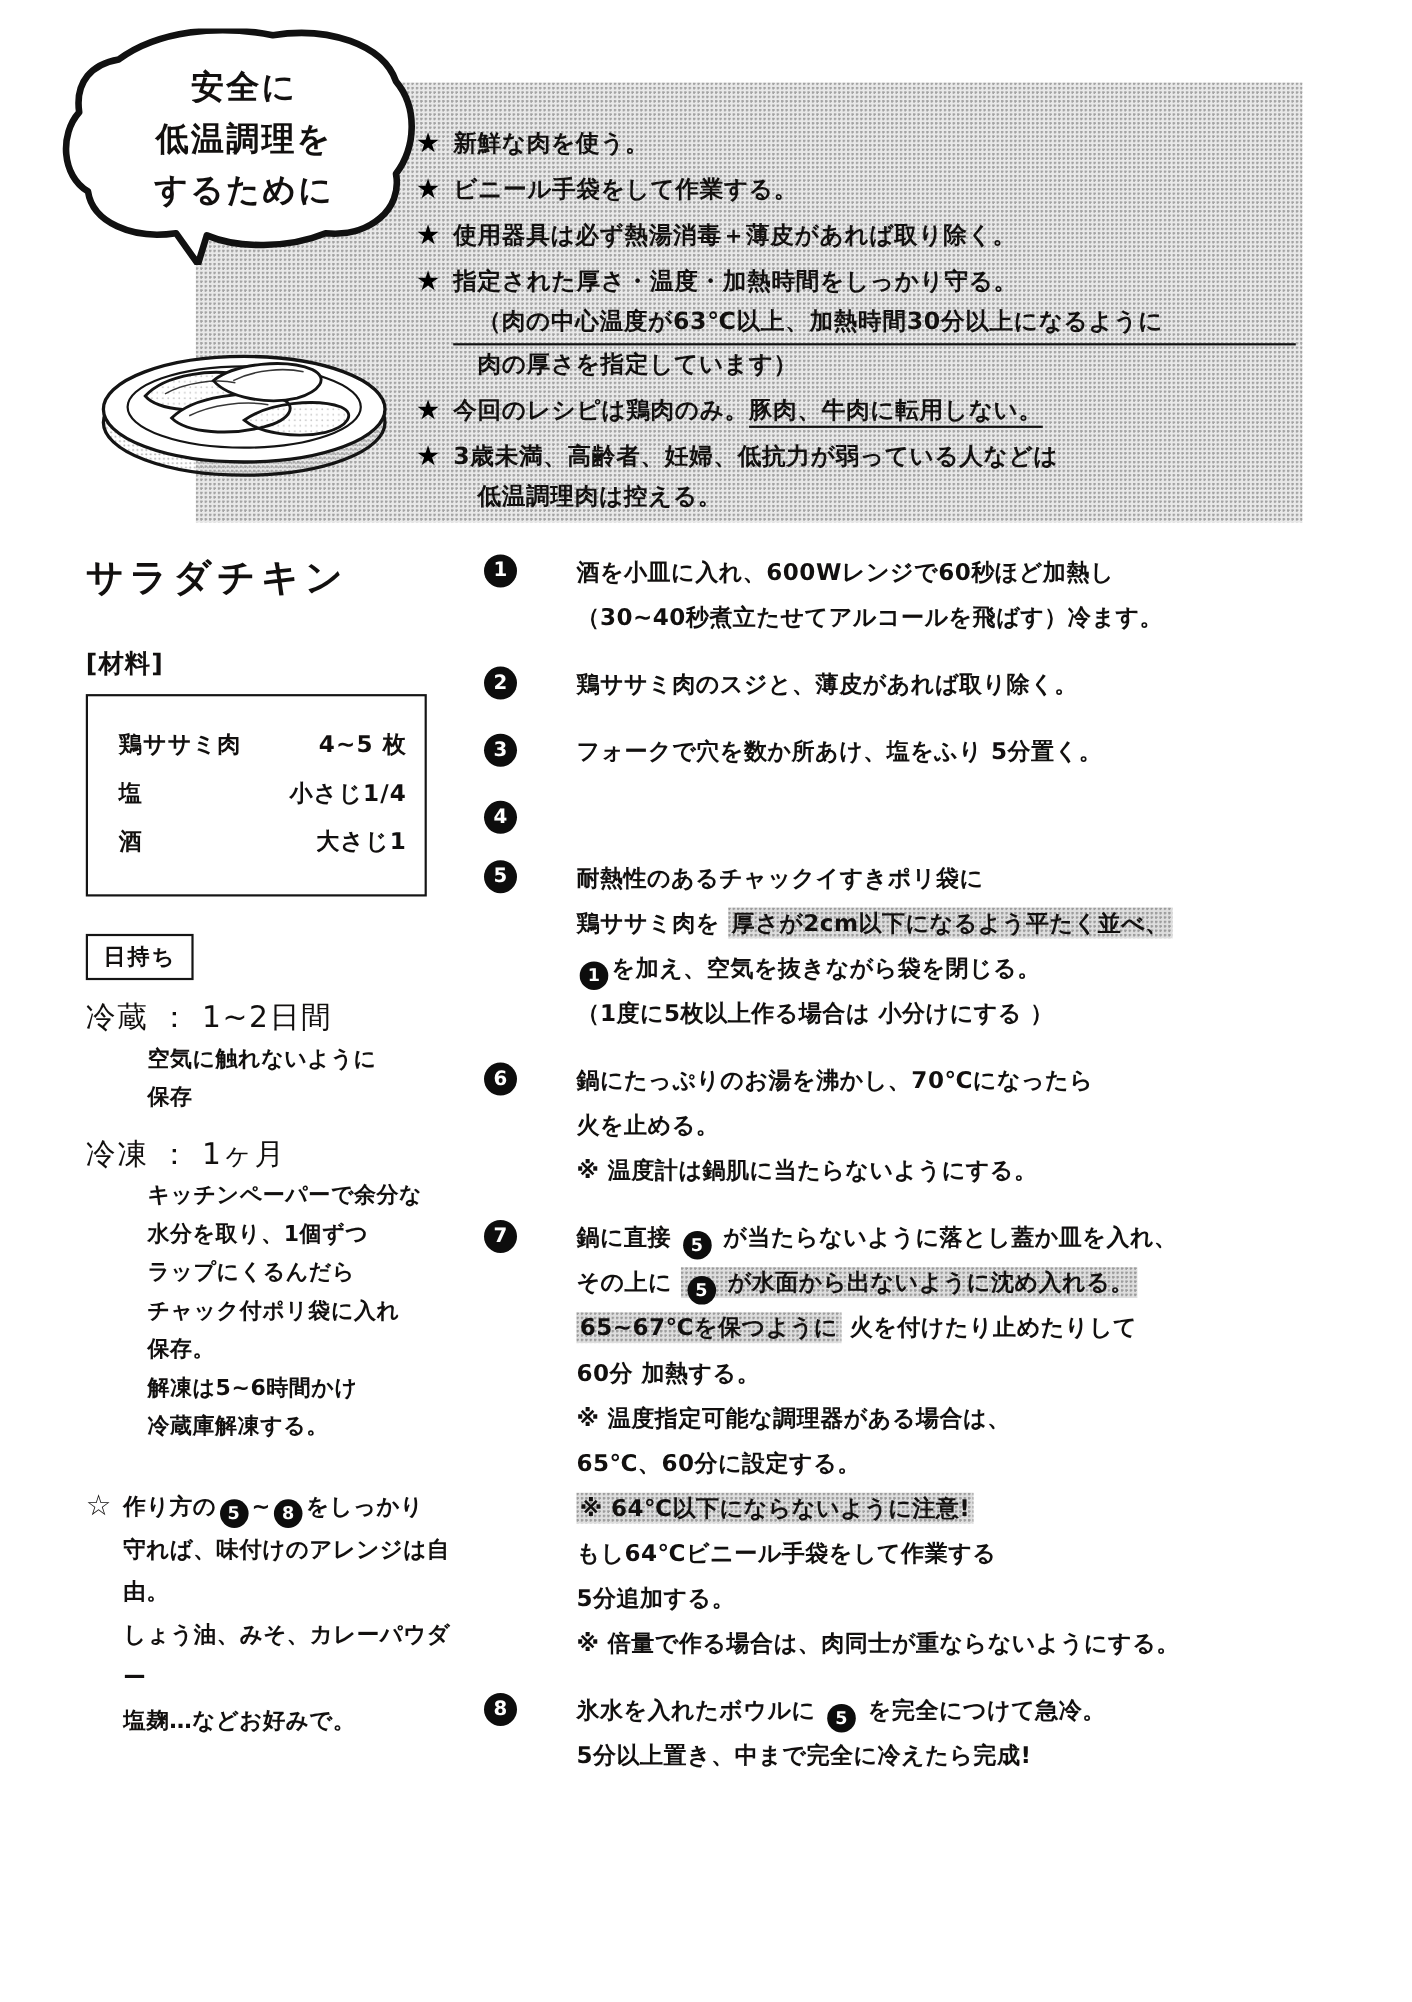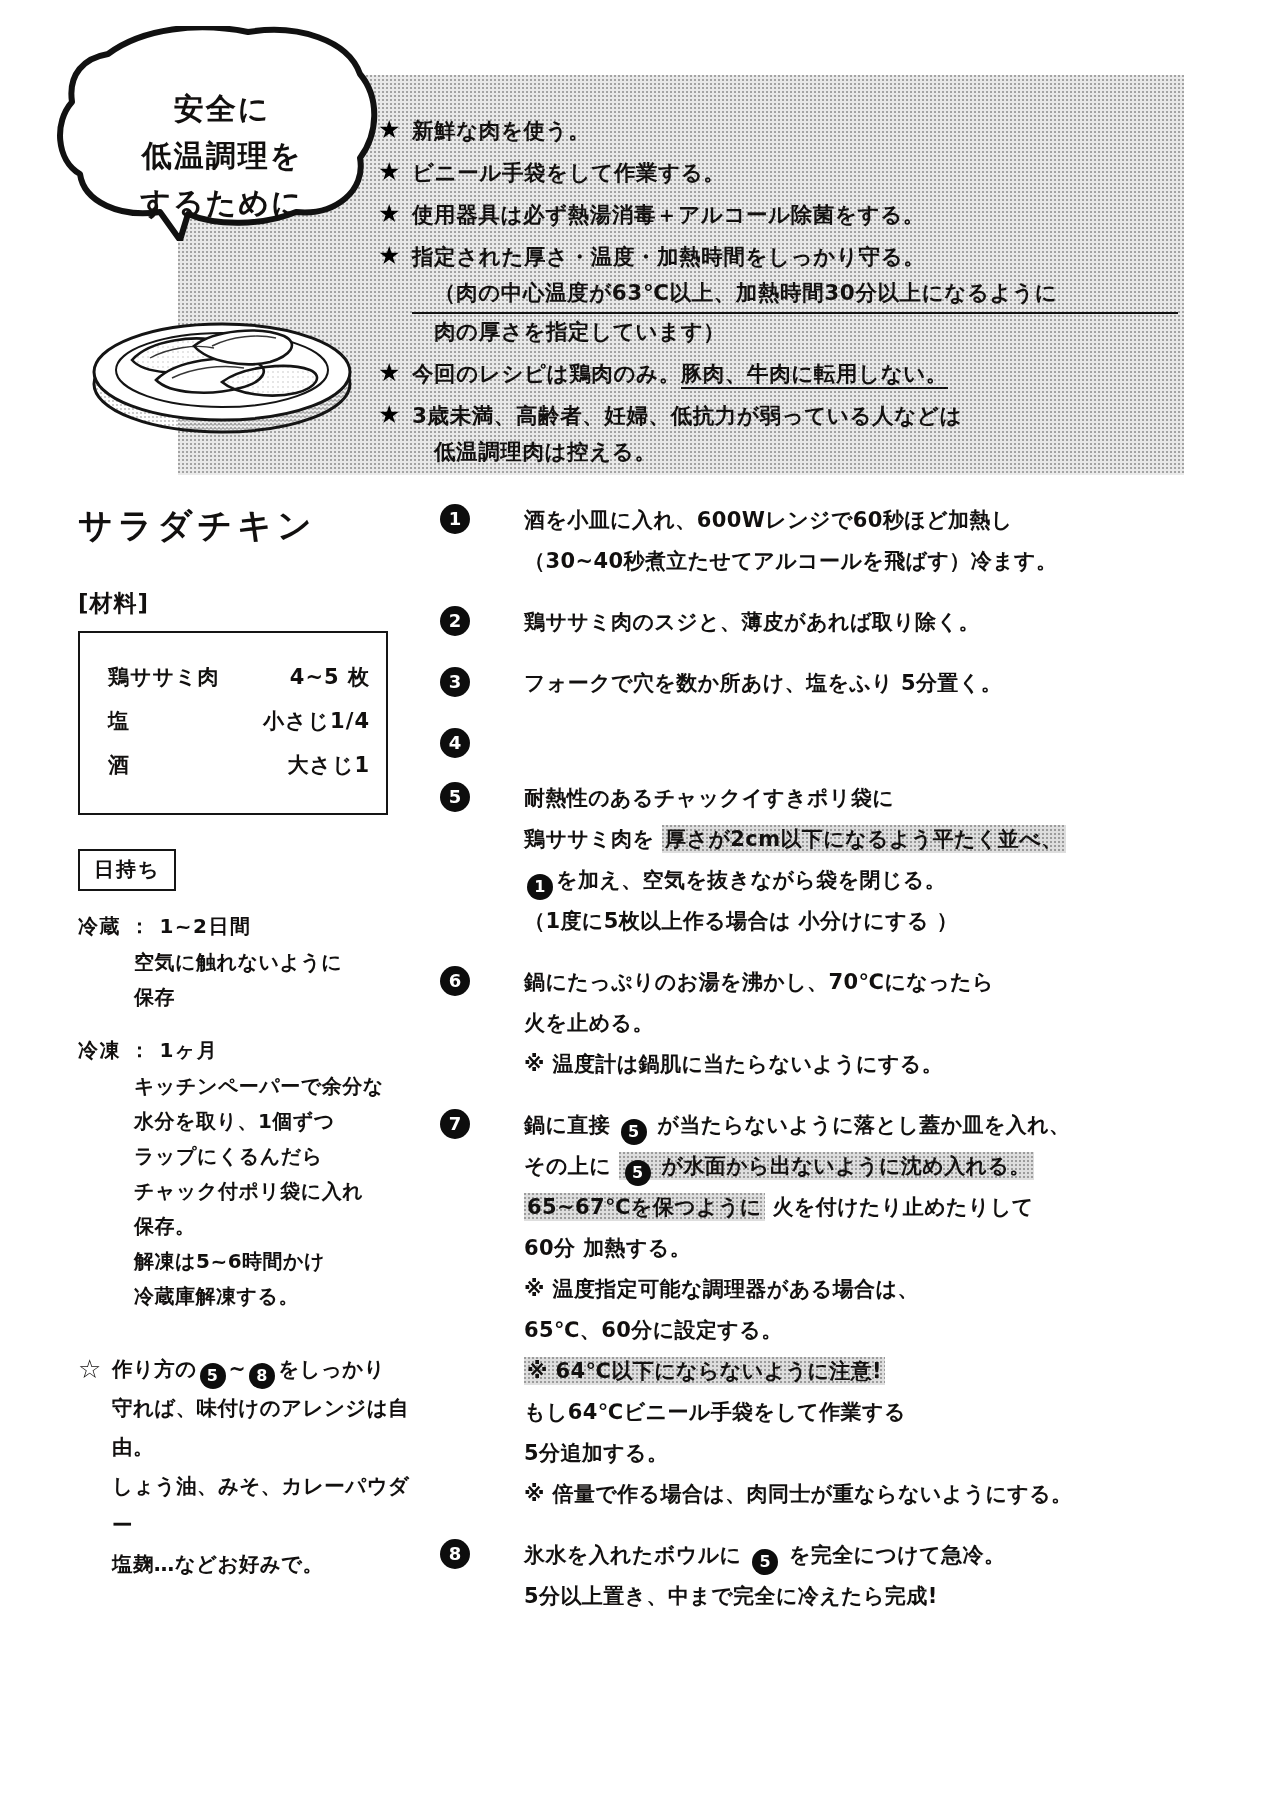--- a/index.html
+++ b/index.html
@@ -47,21 +47,21 @@
   .ul-line{border-bottom:2px solid #111;padding-bottom:1px;}
 
   
   #speech-bubble{
     position:absolute;left:48px;top:26px;width:330px;height:215px;
     z-index:5;
   }
   #speech-bubble svg{position:absolute;left:0;top:0;}
   #bubble-text{
     position:absolute;left:0;top:0;width:330px;height:200px;
-    display:flex;flex-direction:column;justify-content:flex-end;align-items:center;
+    display:flex;flex-direction:column;justify-content:center;align-items:center;
     font-size:30px;font-weight:700;line-height:47px;letter-spacing:2px;
     text-align:center;
     padding-left:18px;box-sizing:border-box;
     z-index:6;
   }
 
   
   #plate-illustration{
     position:absolute;left:72px;top:276px;width:300px;height:165px;z-index:4;
   }
@@ -84,21 +84,21 @@
   }
   .ing-row .nm{flex:0 0 140px;letter-spacing:1px;}
   .ing-row .qt{flex:1 1 auto;text-align:right;letter-spacing:1px;}
 
   .section-tag{
     display:inline-block;margin-top:34px;
     border:2.5px solid #151515;padding:5px 14px 6px 14px;
     font-size:20px;font-weight:700;letter-spacing:2px;
   }
   .store-block{margin-top:16px;}
-  .store-head{font-size:20px;font-weight:700;letter-spacing:1.5px;line-height:38px;}
+  .store-head{font-size:27px;font-weight:400;letter-spacing:1.5px;line-height:38px;}
   .store-sub{font-size:20px;font-weight:600;line-height:35px;padding-left:56px;letter-spacing:0.5px;}
 
   #tip-block{margin-top:36px;display:flex;align-items:flex-start;}
   #tip-star{flex:0 0 auto;font-size:26px;line-height:38px;width:34px;}
   #tip-body{flex:1 1 auto;font-size:20.5px;font-weight:600;line-height:39px;letter-spacing:0.4px;}
 
   
   #steps-col{position:absolute;left:440px;top:500px;width:800px;}
   .step{display:flex;align-items:flex-start;margin-bottom:20px;}
   .step-num{
@@ -133,21 +133,21 @@
         <div class="bullet-row">
           <div class="star-glyph">★</div>
           <div class="bullet-text"><span>新鮮な肉を使う。</span></div>
         </div>
         <div class="bullet-row">
           <div class="star-glyph">★</div>
           <div class="bullet-text"><span>ビニール手袋をして作業する。</span></div>
         </div>
         <div class="bullet-row">
           <div class="star-glyph">★</div>
-          <div class="bullet-text"><span>使用器具は必ず熱湯消毒＋アルコール除菌をする。</span></div>
+          <div class="bullet-text"><span>使用器具は必ず熱湯消毒＋薄皮があれば取り除く。</span></div>
         </div>
         <div class="bullet-row">
           <div class="star-glyph">★</div>
           <div class="bullet-text"><span>指定された厚さ・温度・加熱時間をしっかり守る。</span><span class="sub ul-line">（肉の中心温度が63℃以上、加熱時間30分以上になるように</span><span class="sub">肉の厚さを指定しています）</span></div>
         </div>
         <div class="bullet-row">
           <div class="star-glyph">★</div>
           <div class="bullet-text"><span>今回のレシピは鶏肉のみ。<span class="ul-line">豚肉、牛肉に転用しない。</span></span></div>
         </div>
         <div class="bullet-row">

